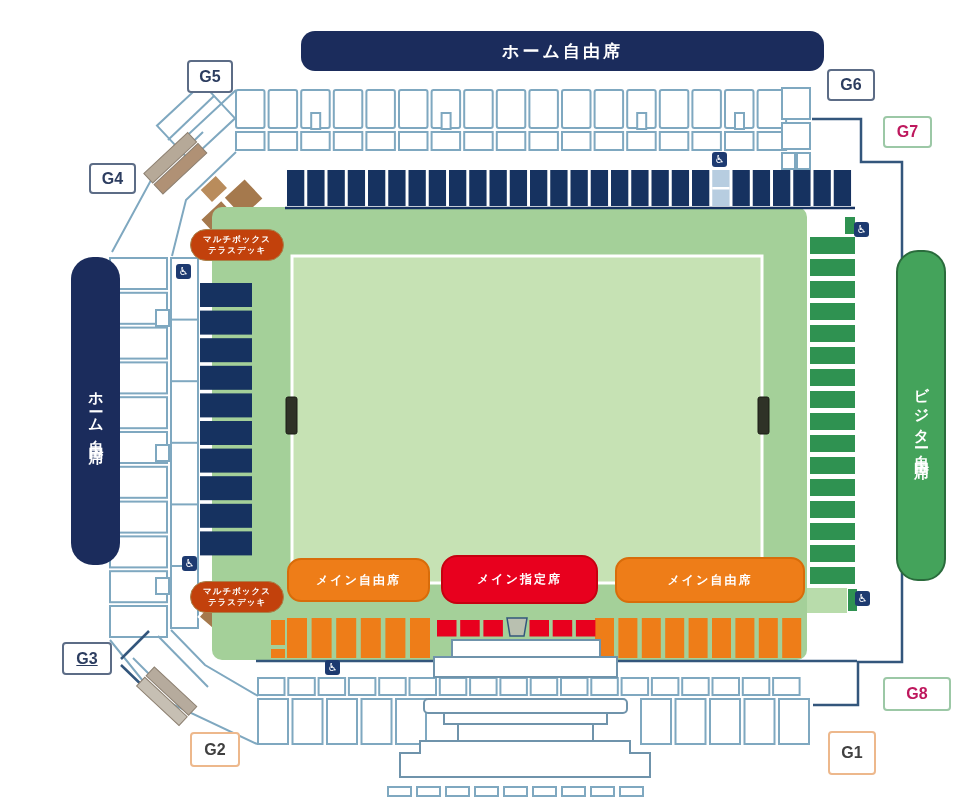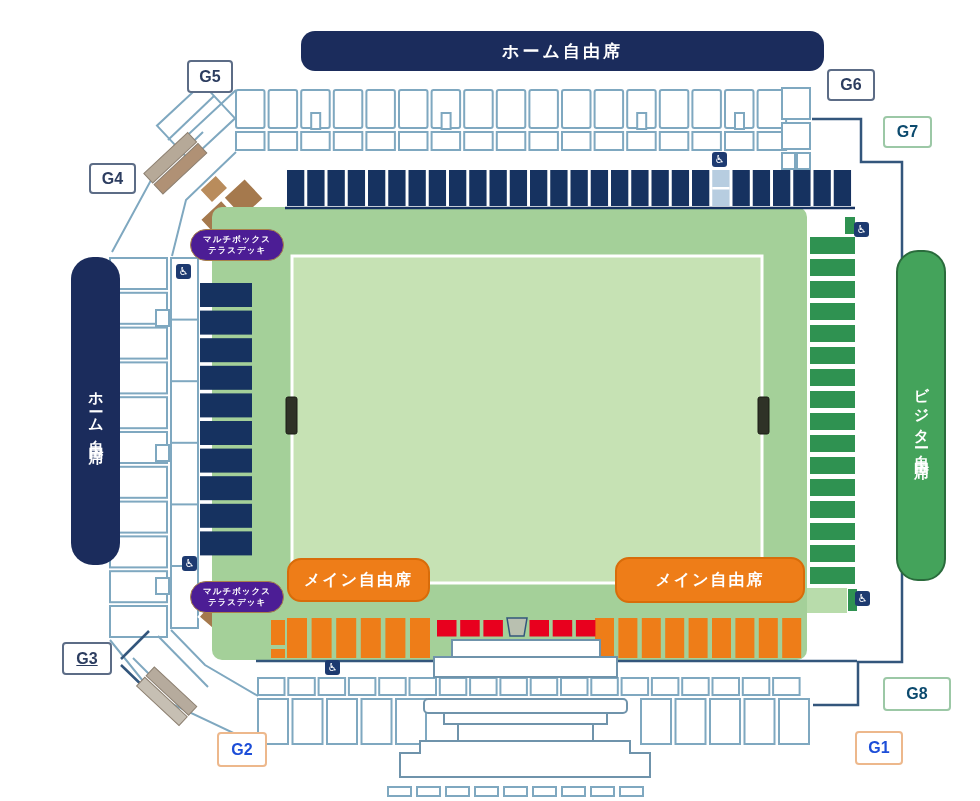--- a/index.html
+++ b/index.html
@@ -11,44 +11,44 @@
   
   .banner{display:flex;align-items:center;justify-content:center;color:#fff;font-weight:bold;margin-left:24px;}
   .top-banner{left:277px;top:31px;width:523px;height:40px;background:#1b2c5c;border-radius:14px;
               font-size:17px;letter-spacing:3px;}
   .vbanner{writing-mode:vertical-rl;font-size:15px;letter-spacing:4px;}
   .left-banner{left:47px;top:257px;width:49px;height:308px;background:#1b2c5c;border-radius:22px;}
   .right-banner{left:872px;top:250px;width:50px;height:331px;background:#44a35b;
                 border:2px solid #2a6b3c;border-radius:22px;}
   
   .pill{display:flex;align-items:center;justify-content:center;color:#fff;font-weight:bold;
-        font-size:16px;letter-spacing:2px;border-radius:14px;font-family:Liberation Mono, monospace;}
+        font-size:12px;letter-spacing:2px;border-radius:14px;font-family:Liberation Mono, monospace;}
   .pill-left{left:287px;top:558px;width:143px;height:44px;background:#ee7d18;border:2px solid #d86c0a;}
   .pill-center{left:441px;top:555px;width:157px;height:49px;background:#e8001e;border:2px solid #c60010;border-radius:16px;}
   .pill-right{left:615px;top:557px;width:190px;height:46px;background:#ee7d18;border:2px solid #d86c0a;}
   
   .mbox{display:flex;flex-direction:column;align-items:center;justify-content:center;
-        background:#4c1d95;border:1.5px solid #a9824a;border-radius:17px;color:#fff;
+        background:#c2410c;border:1.5px solid #a9824a;border-radius:17px;color:#fff;
         font-weight:bold;font-size:8.5px;line-height:1.25;letter-spacing:1px;text-align:center;}
   .mb-top{left:190px;top:229px;width:94px;height:32px;}
   .mb-bottom{left:190px;top:581px;width:94px;height:32px;}
   
   .gate{display:flex;align-items:center;justify-content:center;background:#fff;
         font-weight:bold;font-size:16px;border-radius:4px;border:2px solid #5c6c86;color:#2c3d60;}
   .gnavy{border-color:#5c6c86;color:#2c3d60;}
-  .ggreen{border-color:#9cc8a6;color:#0c4a6e;}
-  .gorange{border-color:#edb88c;color:#1d4ed8;margin-left:27px;}
+  .ggreen{border-color:#9cc8a6;color:#be185d;}
+  .gorange{border-color:#edb88c;color:#404040;}
   .g5{left:187px;top:60px;width:46px;height:33px;}
   .g6{left:827px;top:69px;width:48px;height:32px;}
   .g7{left:883px;top:116px;width:49px;height:32px;}
   .g4{left:57px;top:163px;width:47px;height:31px;margin-left:32px;}
   .g3{left:62px;top:642px;width:50px;height:33px;text-decoration:underline;}
   .g8{left:883px;top:677px;width:68px;height:34px;}
   .g2{left:190px;top:732px;width:50px;height:35px;}
-  .g1{left:828px;top:731px;width:48px;height:34px;}
+  .g1{left:828px;top:731px;width:48px;height:44px;}
   
   .wc{width:15px;height:15px;background:#1d3a70;border-radius:3px;color:#fff;
       display:flex;align-items:center;justify-content:center;font-size:11px;line-height:1;}
 </style>
 </head>
 <body>
 
 <div id="stage">
 
 <svg id="map" width="980" height="801" viewBox="0 0 980 801">
@@ -321,20 +321,21 @@
         <rect x="591" y="787" width="23" height="9" fill="#fff" stroke="#7fa8c0" stroke-width="2"></rect>
         <rect x="620" y="787" width="23" height="9" fill="#fff" stroke="#7fa8c0" stroke-width="2"></rect>
       </g>
 </svg>
 
 <div class="abs banner top-banner">ホーム自由席</div>
 <div class="abs banner vbanner left-banner">ホーム自由席</div>
 <div class="abs banner vbanner right-banner">ビジター自由席</div>
 
 <div class="abs pill pill-left">メイン自由席</div>
+<div class="abs pill pill-center">メイン指定席</div>
 <div class="abs pill pill-right">メイン自由席</div>
 
 <div class="abs mbox mb-top">
   <span>マルチボックス</span>
   <span>テラスデッキ</span>
 </div>
 <div class="abs mbox mb-bottom">
   <span>マルチボックス</span>
   <span>テラスデッキ</span>
 </div>

